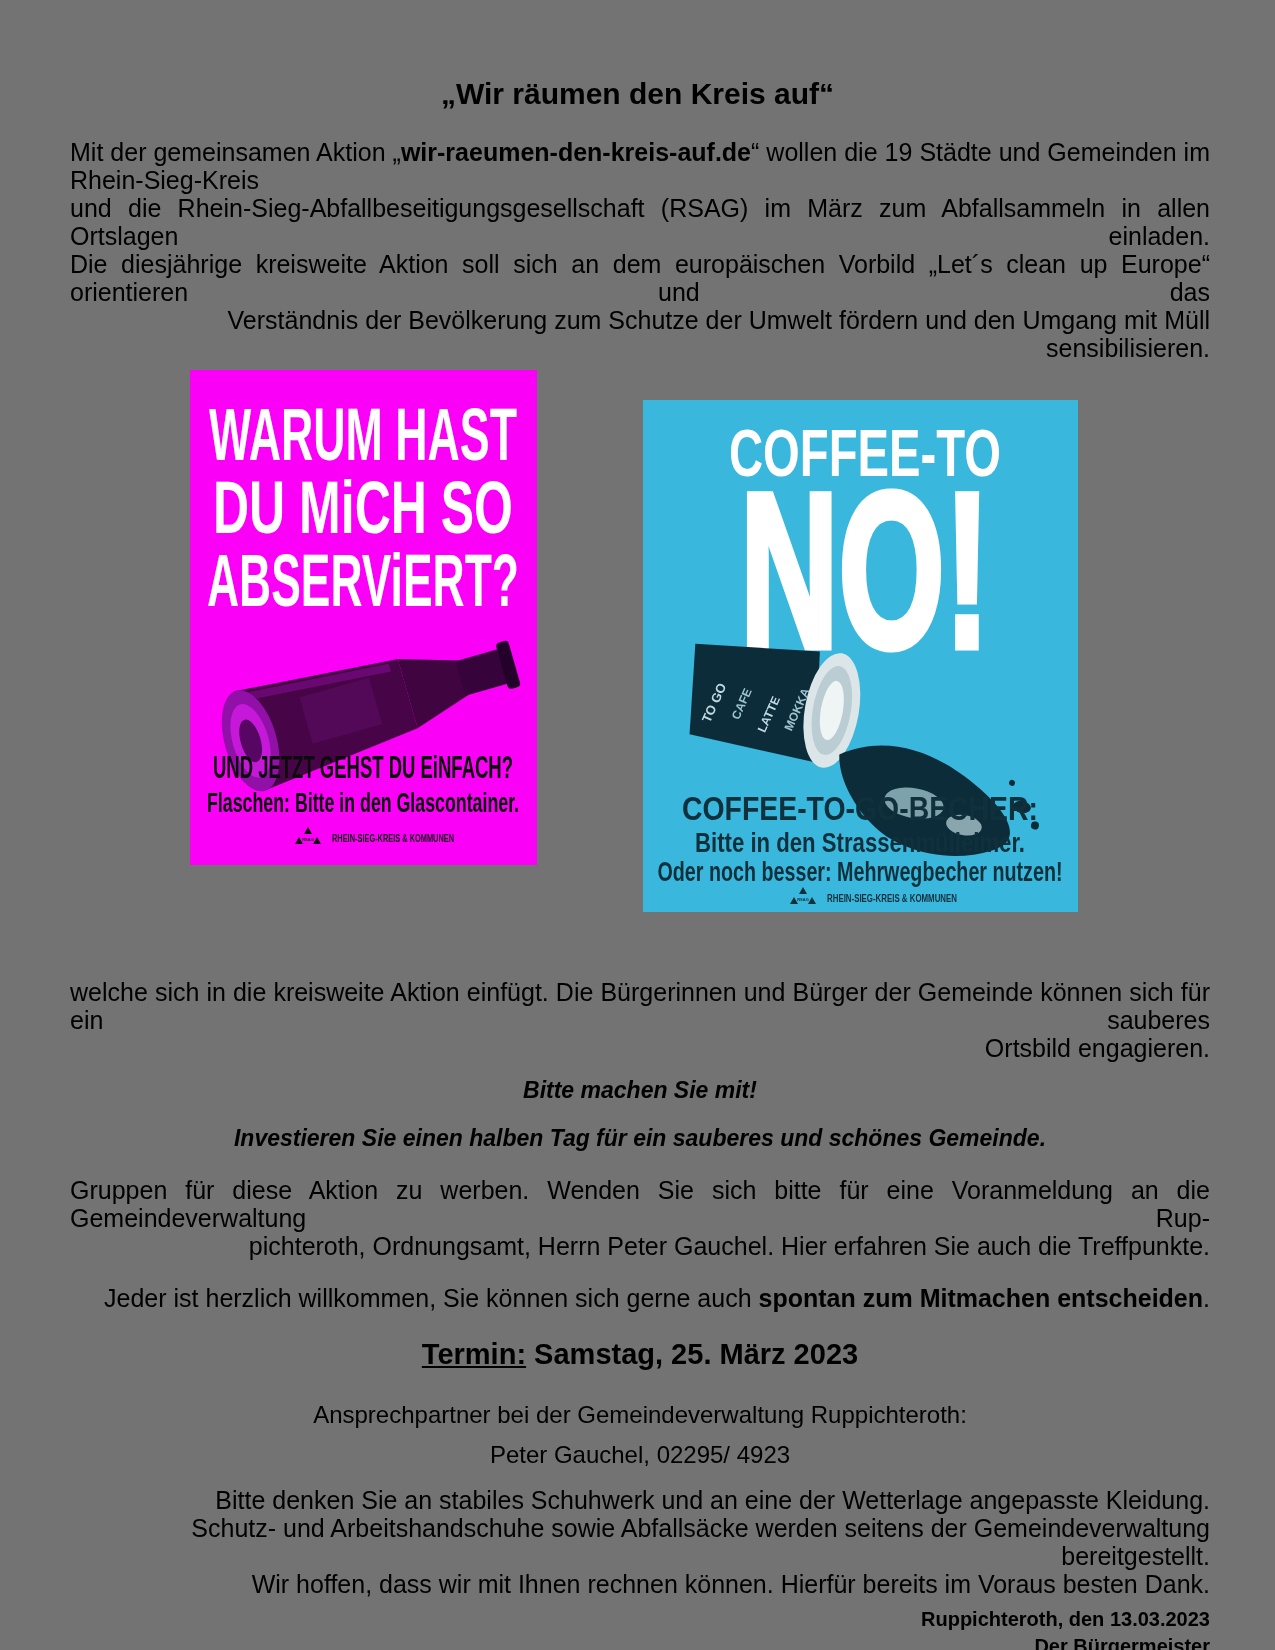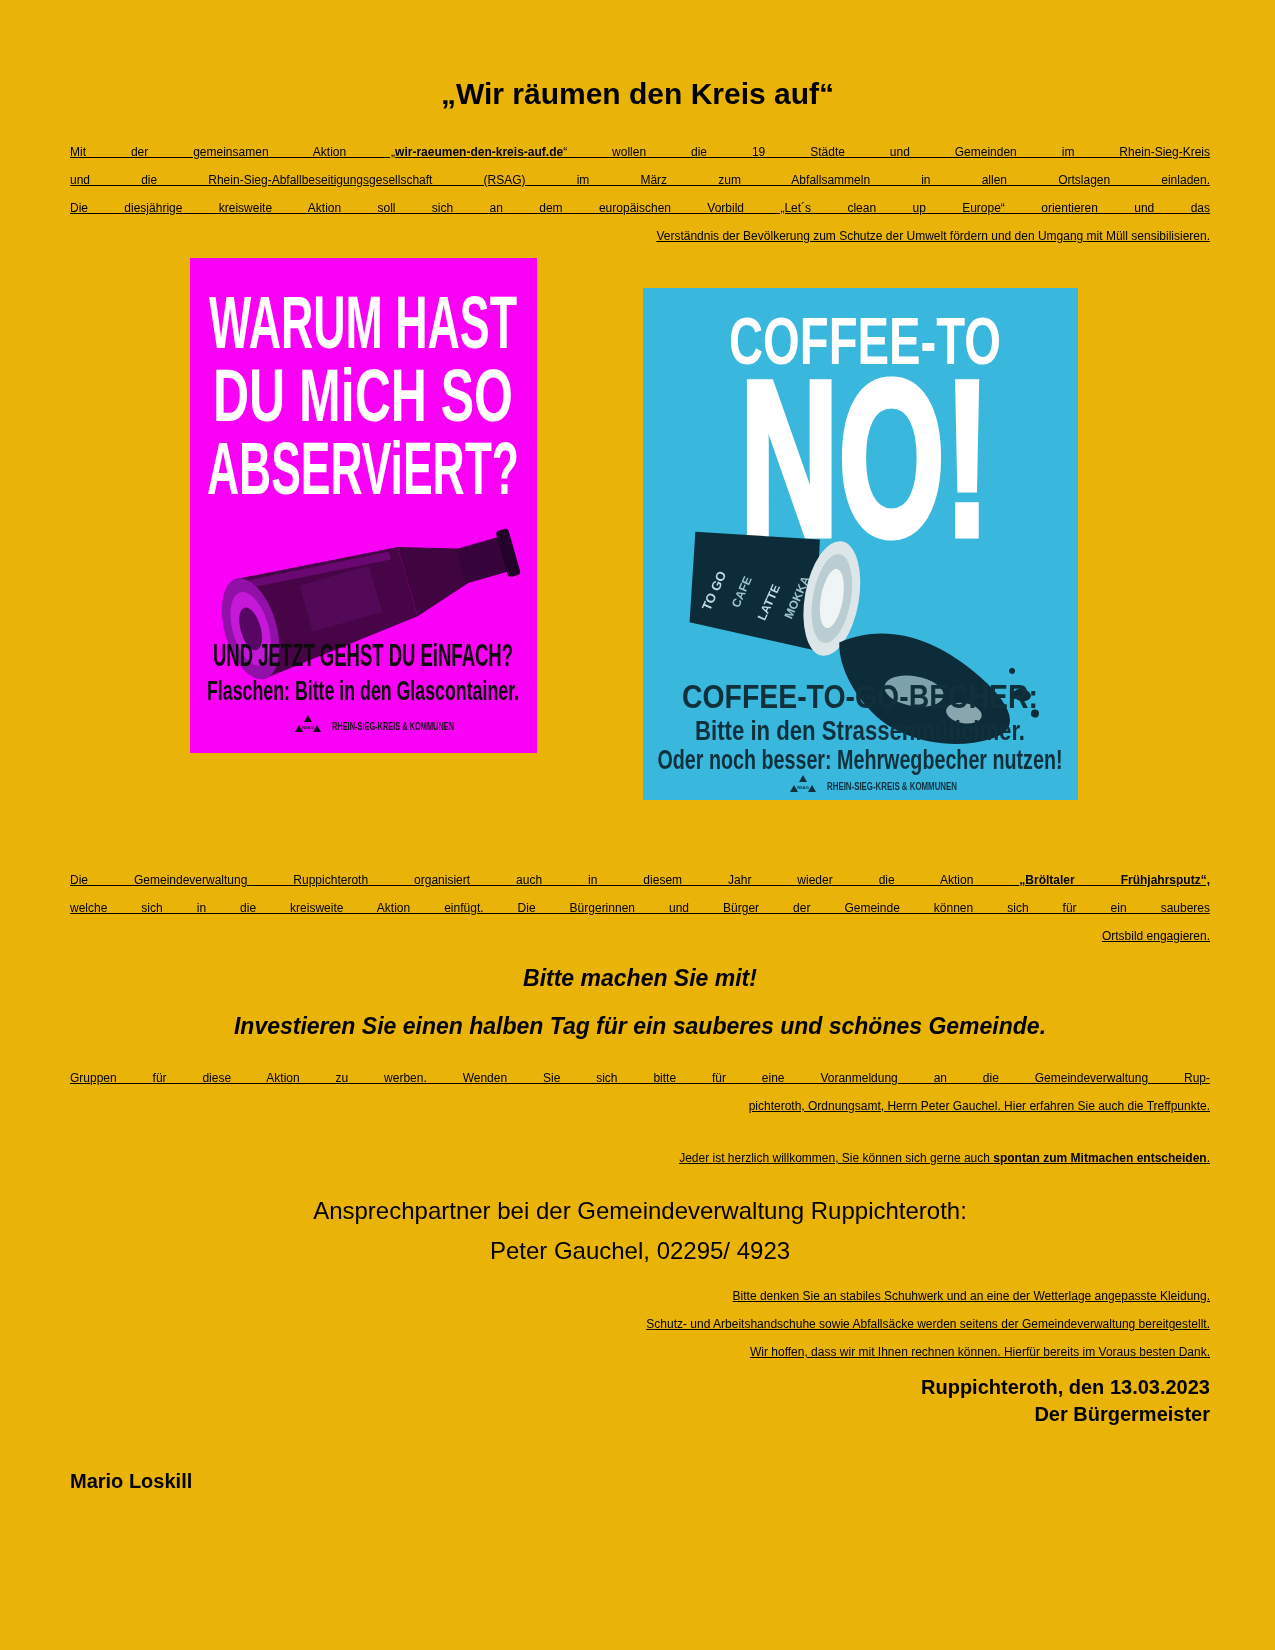--- a/index.html
+++ b/index.html
@@ -1,22 +1,22 @@
 <!DOCTYPE html>
 <html><head>
 <meta charset="utf-8">
 <style>
   html,body { margin:0; padding:0; background:#ffffff; }
   .page {
-    position:relative; width:1275px; height:1650px; background:#eab308;
+    position:relative; width:1275px; height:1650px; background:#737373;
     font-family:"Liberation Sans", sans-serif; color:#000; overflow:hidden;
   }
   .title { padding-top:76px; line-height:36px; font-size:30px; font-weight:bold; text-align:center; }
   .block { margin-left:70px; width:1140px; }
-  .line  { font-size:12px; line-height:28px;text-decoration:underline; }
+  .line  { font-size:25px; line-height:28px; }
   .jl    { text-align:justify; text-align-last:justify; }
   .ll    { text-align:right; }
   .para1 { margin-top:26px; }
   .posters { position:relative; height:560px; margin-top:8px; width:1033px;padding-left:46px; }
   .poster-pink { position:absolute; left:190px; top:0; }
   .poster-blue { position:absolute; left:643px; top:30px; }
   .para2 { margin-top:48px; }
   .callout { font-weight:bold; font-style:italic; text-align:center; font-size:23px; line-height:32px; }
   .c1 { margin-top:12px; }
   .c2 { margin-top:16px; }
@@ -108,37 +108,37 @@
         <path d="M10,-15 L14,-8 L6,-8 Z" fill="#10303c"></path>
         <path d="M1,-5 L5,2 L-3,2 Z" fill="#10303c"></path>
         <path d="M19,-5 L23,2 L15,2 Z" fill="#10303c"></path>
         <text x="10" y="-1" text-anchor="middle" font-size="4" font-weight="bold" fill="#10303c">RSAG</text>
         <text x="34" y="0" font-size="10" font-weight="bold" fill="#10303c" textLength="130" lengthAdjust="spacingAndGlyphs">RHEIN-SIEG-KREIS &amp; KOMMUNEN</text>
       </g>
     </svg>
   </div>
 
   <div class="block para2">
-    <div class="line jl"><span>Die Gemeindeverwaltung Ruppichteroth organisiert auch in diesem Jahr wieder die Aktion </span><b>„Bröltaler Frühjahrsputz“,</b></div>
     <div class="line jl">welche sich in die kreisweite Aktion einfügt. Die Bürgerinnen und Bürger der Gemeinde können sich für ein sauberes</div>
     <div class="line ll">Ortsbild engagieren.</div>
   </div>
 
   <div class="block callout c1">Bitte machen Sie mit!</div>
   <div class="block callout c2">Investieren Sie einen halben Tag für ein sauberes und schönes Gemeinde.</div>
 
   <div class="block para3">
     <div class="line jl">Gruppen für diese Aktion zu werben. Wenden Sie sich bitte für eine Voranmeldung an die Gemeindeverwaltung Rup-</div>
     <div class="line ll">pichteroth, Ordnungsamt, Herrn Peter Gauchel. Hier erfahren Sie auch die Treffpunkte.</div>
   </div>
 
   <div class="block para4">
     <div class="line ll"><span>Jeder ist herzlich willkommen, Sie können sich gerne auch </span><b>spontan zum Mitmachen entscheiden</b><span>.</span></div>
   </div>
 
+  <div class="block termin"><span class="termin-label">Termin:</span><span> Samstag, 25. März 2023</span></div>
 
   <div class="block contact ct1">Ansprechpartner bei der Gemeindeverwaltung Ruppichteroth:</div>
   <div class="block contact ct2">Peter Gauchel, 02295/ 4923</div>
 
   <div class="block para5">
     <div class="line ll">Bitte denken Sie an stabiles Schuhwerk und an eine der Wetterlage angepasste Kleidung.</div>
     <div class="line ll">Schutz- und Arbeitshandschuhe sowie Abfallsäcke werden seitens der Gemeindeverwaltung bereitgestellt.</div>
     <div class="line ll">Wir hoffen, dass wir mit Ihnen rechnen können. Hierfür bereits im Voraus besten Dank.</div>
   </div>
 

